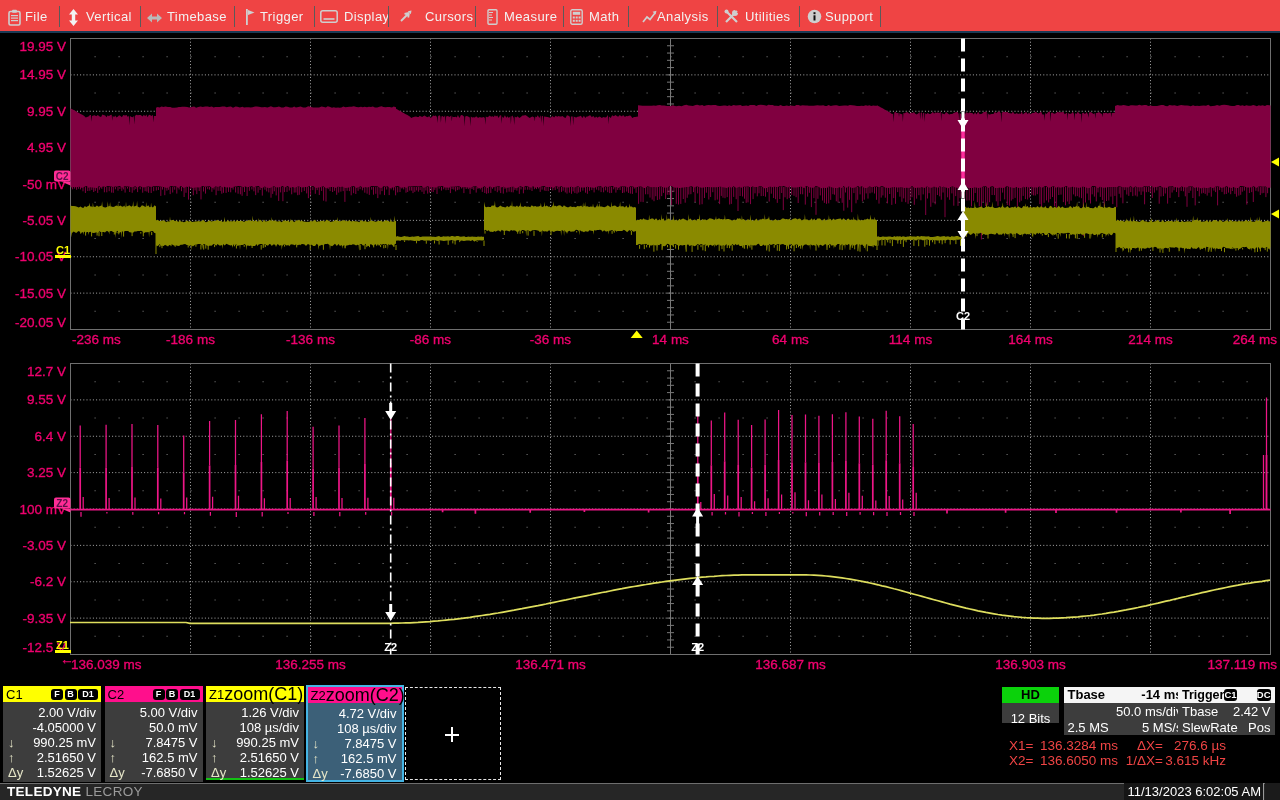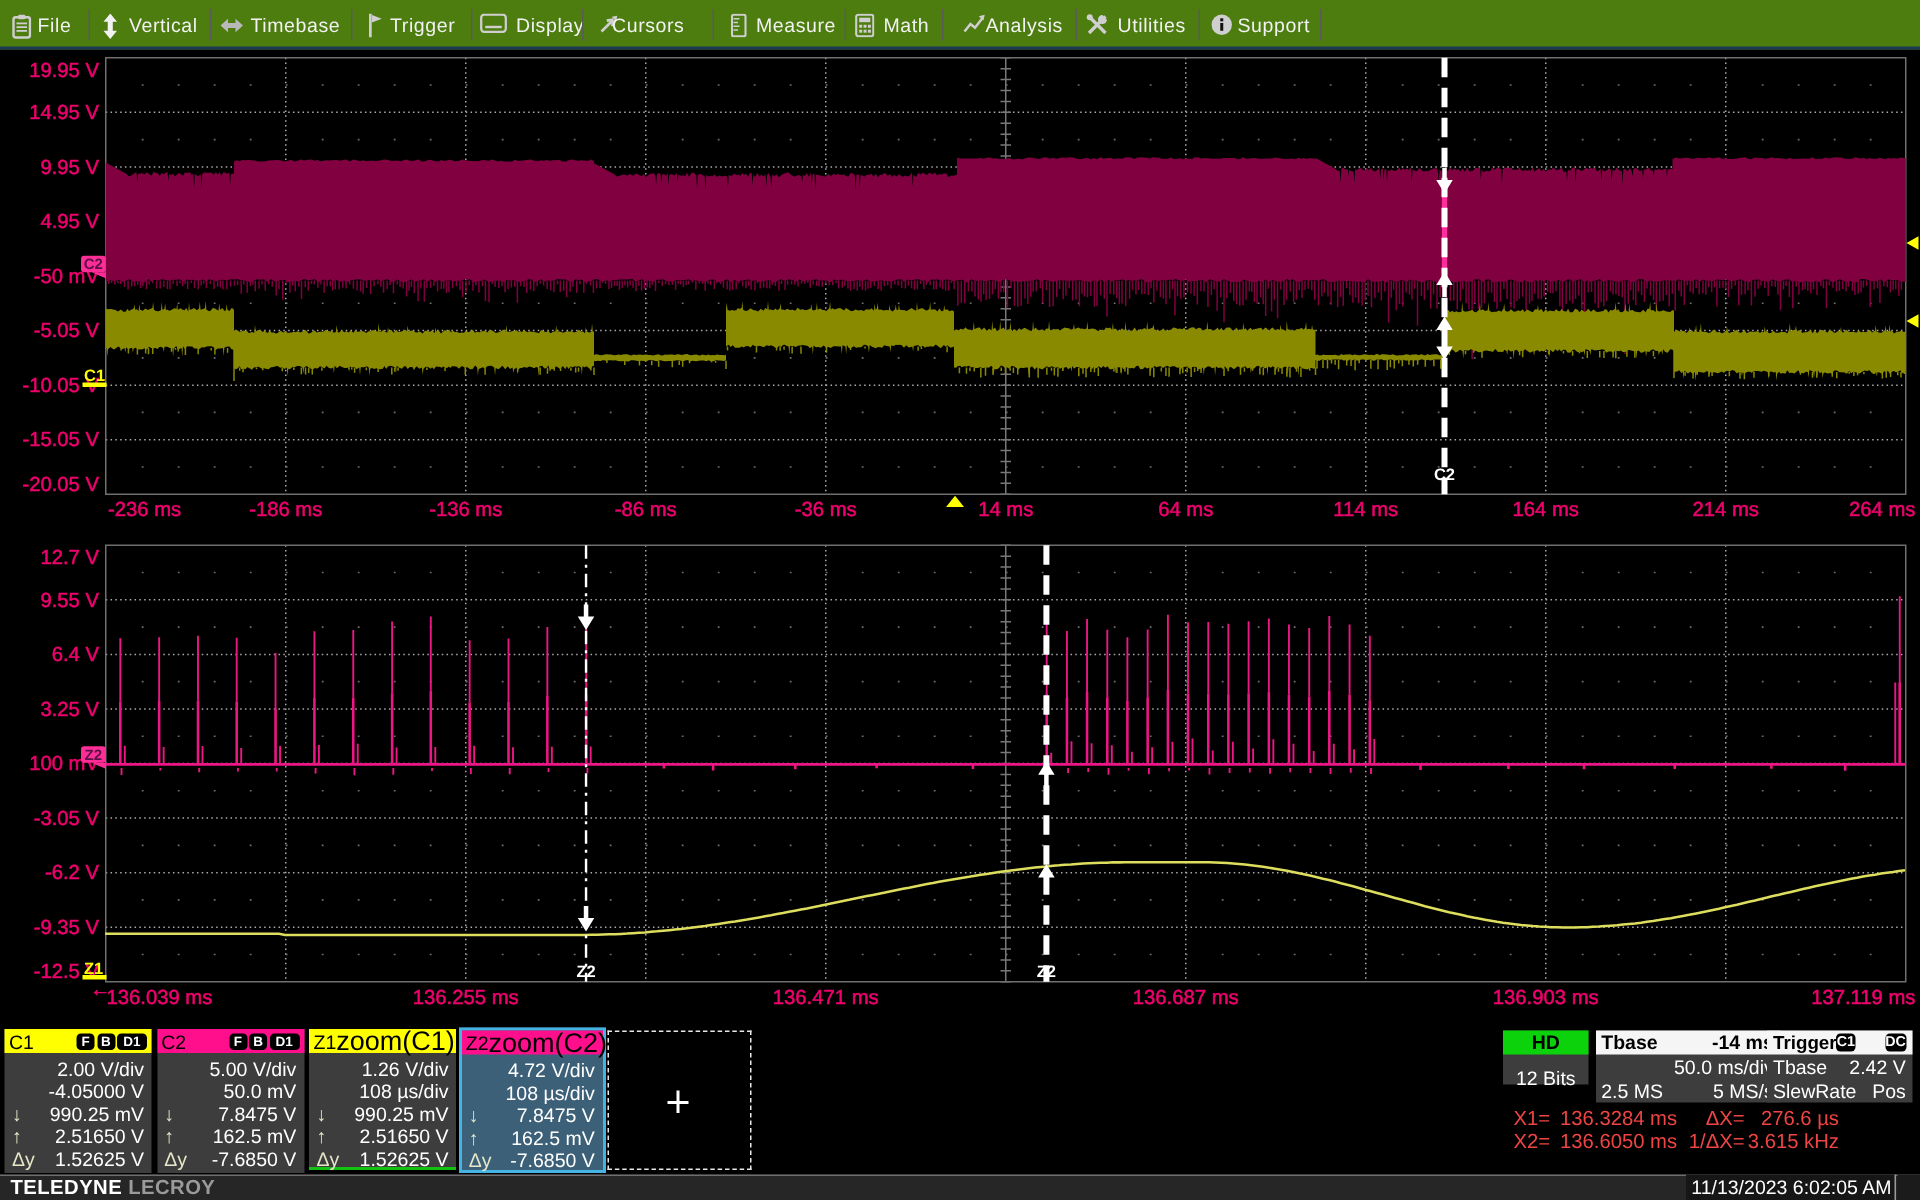--- a/index.html
+++ b/index.html
@@ -1,15 +1,15 @@
 <!DOCTYPE html>
 <html><head><meta charset="utf-8"><style>
 * {margin:0;padding:0;box-sizing:border-box}
 html,body {width:1280px;height:800px;background:#000;overflow:hidden;font-family:"Liberation Sans",sans-serif}
-#menubar {position:absolute;left:0;top:0;width:1280px;height:33px;background:#4d7c0f;border-bottom:2px solid #1c3a55}
+#menubar {position:absolute;left:0;top:0;width:1280px;height:33px;background:#ef4444;border-bottom:2px solid #1c3a55}
 .mlab {position:absolute;top:8.5px;font-size:13px;color:#f2f2f2;letter-spacing:0.4px}
 .mico {position:absolute;top:9px}
 .msep {position:absolute;top:6px;width:1px;height:21px;background:#5a5a5a}
 svg text {font-family:"Liberation Sans",sans-serif}
 .axl {fill:#ef006e;font-size:13.5px;stroke:#ef006e;stroke-width:0.35}
 .curlab {fill:#ffffff;font-size:11px;font-weight:bold}
 .taglab {fill:#5c1048;font-size:10px;font-weight:bold}
 .ylab {fill:#ffff00;font-size:11px;font-weight:bold}
 #panel {position:absolute;left:0;top:683px;width:1280px;height:100px;background:#000}
 .dbox {position:absolute;top:686px;width:98px;height:96px;background:#3d3d3d;font-size:13px}
@@ -26,21 +26,21 @@
 .addbox i.v {left:45.2px;top:39.2px;width:2px;height:14.5px}
 .ibox {position:absolute;background:#3d3d3d;font-size:13px;color:#fff}
 .ihdr {height:15.5px;display:flex;align-items:center;padding:0 4px;font-weight:bold}
 .irow {display:flex;padding:0 4px;height:16px;line-height:16px}
 .ihdr + .irow {margin-top:1px}
 .xline {position:absolute;color:#ef4444;font-size:13.5px;white-space:nowrap}
 .xr {text-align:right}
 #botbar {position:absolute;left:0;top:783px;width:1280px;height:17px;background:#262626;border-top:1px solid #6e6e6e}
 #tstamp {position:absolute;left:1124px;top:783px;width:140px;height:17px;background:#161616;color:#fff;font-size:13px;text-align:right;line-height:17px;border-right:1px solid #999;padding-right:2px}
 #logo {position:absolute;left:7px;top:784px;font-size:13.5px;color:#fff;font-weight:bold;letter-spacing:0.3px}
-#logo span {color:#9a9a9a;font-weight:bold}
+#logo span {color:#9a9a9a;font-weight:normal}
 </style></head>
 <body>
 <svg width="1280" height="800" style="position:absolute;left:0;top:0">
 <path d="M70.5,74.88H1270.5M70.5,111.25H1270.5M70.5,147.62H1270.5M70.5,184.00H1270.5M70.5,220.38H1270.5M70.5,256.75H1270.5M70.5,293.12H1270.5" stroke="#aaaaaa" stroke-width="1" stroke-dasharray="1 2.2" fill="none"></path>
 <path d="M190.5,38.5V329.5M310.5,38.5V329.5M430.5,38.5V329.5M550.5,38.5V329.5M790.5,38.5V329.5M910.5,38.5V329.5M1030.5,38.5V329.5M1150.5,38.5V329.5" stroke="#aaaaaa" stroke-width="1" stroke-dasharray="1 2.2" fill="none"></path>
 <path d="M94.5,56.69h1.2M118.5,56.69h1.2M142.5,56.69h1.2M166.5,56.69h1.2M190.5,56.69h1.2M214.5,56.69h1.2M238.5,56.69h1.2M262.5,56.69h1.2M286.5,56.69h1.2M310.5,56.69h1.2M334.5,56.69h1.2M358.5,56.69h1.2M382.5,56.69h1.2M406.5,56.69h1.2M430.5,56.69h1.2M454.5,56.69h1.2M478.5,56.69h1.2M502.5,56.69h1.2M526.5,56.69h1.2M550.5,56.69h1.2M574.5,56.69h1.2M598.5,56.69h1.2M622.5,56.69h1.2M646.5,56.69h1.2M670.5,56.69h1.2M694.5,56.69h1.2M718.5,56.69h1.2M742.5,56.69h1.2M766.5,56.69h1.2M790.5,56.69h1.2M814.5,56.69h1.2M838.5,56.69h1.2M862.5,56.69h1.2M886.5,56.69h1.2M910.5,56.69h1.2M934.5,56.69h1.2M958.5,56.69h1.2M982.5,56.69h1.2M1006.5,56.69h1.2M1030.5,56.69h1.2M1054.5,56.69h1.2M1078.5,56.69h1.2M1102.5,56.69h1.2M1126.5,56.69h1.2M1150.5,56.69h1.2M1174.5,56.69h1.2M1198.5,56.69h1.2M1222.5,56.69h1.2M1246.5,56.69h1.2M94.5,93.06h1.2M118.5,93.06h1.2M142.5,93.06h1.2M166.5,93.06h1.2M190.5,93.06h1.2M214.5,93.06h1.2M238.5,93.06h1.2M262.5,93.06h1.2M286.5,93.06h1.2M310.5,93.06h1.2M334.5,93.06h1.2M358.5,93.06h1.2M382.5,93.06h1.2M406.5,93.06h1.2M430.5,93.06h1.2M454.5,93.06h1.2M478.5,93.06h1.2M502.5,93.06h1.2M526.5,93.06h1.2M550.5,93.06h1.2M574.5,93.06h1.2M598.5,93.06h1.2M622.5,93.06h1.2M646.5,93.06h1.2M670.5,93.06h1.2M694.5,93.06h1.2M718.5,93.06h1.2M742.5,93.06h1.2M766.5,93.06h1.2M790.5,93.06h1.2M814.5,93.06h1.2M838.5,93.06h1.2M862.5,93.06h1.2M886.5,93.06h1.2M910.5,93.06h1.2M934.5,93.06h1.2M958.5,93.06h1.2M982.5,93.06h1.2M1006.5,93.06h1.2M1030.5,93.06h1.2M1054.5,93.06h1.2M1078.5,93.06h1.2M1102.5,93.06h1.2M1126.5,93.06h1.2M1150.5,93.06h1.2M1174.5,93.06h1.2M1198.5,93.06h1.2M1222.5,93.06h1.2M1246.5,93.06h1.2M94.5,129.44h1.2M118.5,129.44h1.2M142.5,129.44h1.2M166.5,129.44h1.2M190.5,129.44h1.2M214.5,129.44h1.2M238.5,129.44h1.2M262.5,129.44h1.2M286.5,129.44h1.2M310.5,129.44h1.2M334.5,129.44h1.2M358.5,129.44h1.2M382.5,129.44h1.2M406.5,129.44h1.2M430.5,129.44h1.2M454.5,129.44h1.2M478.5,129.44h1.2M502.5,129.44h1.2M526.5,129.44h1.2M550.5,129.44h1.2M574.5,129.44h1.2M598.5,129.44h1.2M622.5,129.44h1.2M646.5,129.44h1.2M670.5,129.44h1.2M694.5,129.44h1.2M718.5,129.44h1.2M742.5,129.44h1.2M766.5,129.44h1.2M790.5,129.44h1.2M814.5,129.44h1.2M838.5,129.44h1.2M862.5,129.44h1.2M886.5,129.44h1.2M910.5,129.44h1.2M934.5,129.44h1.2M958.5,129.44h1.2M982.5,129.44h1.2M1006.5,129.44h1.2M1030.5,129.44h1.2M1054.5,129.44h1.2M1078.5,129.44h1.2M1102.5,129.44h1.2M1126.5,129.44h1.2M1150.5,129.44h1.2M1174.5,129.44h1.2M1198.5,129.44h1.2M1222.5,129.44h1.2M1246.5,129.44h1.2M94.5,165.81h1.2M118.5,165.81h1.2M142.5,165.81h1.2M166.5,165.81h1.2M190.5,165.81h1.2M214.5,165.81h1.2M238.5,165.81h1.2M262.5,165.81h1.2M286.5,165.81h1.2M310.5,165.81h1.2M334.5,165.81h1.2M358.5,165.81h1.2M382.5,165.81h1.2M406.5,165.81h1.2M430.5,165.81h1.2M454.5,165.81h1.2M478.5,165.81h1.2M502.5,165.81h1.2M526.5,165.81h1.2M550.5,165.81h1.2M574.5,165.81h1.2M598.5,165.81h1.2M622.5,165.81h1.2M646.5,165.81h1.2M670.5,165.81h1.2M694.5,165.81h1.2M718.5,165.81h1.2M742.5,165.81h1.2M766.5,165.81h1.2M790.5,165.81h1.2M814.5,165.81h1.2M838.5,165.81h1.2M862.5,165.81h1.2M886.5,165.81h1.2M910.5,165.81h1.2M934.5,165.81h1.2M958.5,165.81h1.2M982.5,165.81h1.2M1006.5,165.81h1.2M1030.5,165.81h1.2M1054.5,165.81h1.2M1078.5,165.81h1.2M1102.5,165.81h1.2M1126.5,165.81h1.2M1150.5,165.81h1.2M1174.5,165.81h1.2M1198.5,165.81h1.2M1222.5,165.81h1.2M1246.5,165.81h1.2M94.5,202.19h1.2M118.5,202.19h1.2M142.5,202.19h1.2M166.5,202.19h1.2M190.5,202.19h1.2M214.5,202.19h1.2M238.5,202.19h1.2M262.5,202.19h1.2M286.5,202.19h1.2M310.5,202.19h1.2M334.5,202.19h1.2M358.5,202.19h1.2M382.5,202.19h1.2M406.5,202.19h1.2M430.5,202.19h1.2M454.5,202.19h1.2M478.5,202.19h1.2M502.5,202.19h1.2M526.5,202.19h1.2M550.5,202.19h1.2M574.5,202.19h1.2M598.5,202.19h1.2M622.5,202.19h1.2M646.5,202.19h1.2M670.5,202.19h1.2M694.5,202.19h1.2M718.5,202.19h1.2M742.5,202.19h1.2M766.5,202.19h1.2M790.5,202.19h1.2M814.5,202.19h1.2M838.5,202.19h1.2M862.5,202.19h1.2M886.5,202.19h1.2M910.5,202.19h1.2M934.5,202.19h1.2M958.5,202.19h1.2M982.5,202.19h1.2M1006.5,202.19h1.2M1030.5,202.19h1.2M1054.5,202.19h1.2M1078.5,202.19h1.2M1102.5,202.19h1.2M1126.5,202.19h1.2M1150.5,202.19h1.2M1174.5,202.19h1.2M1198.5,202.19h1.2M1222.5,202.19h1.2M1246.5,202.19h1.2M94.5,238.56h1.2M118.5,238.56h1.2M142.5,238.56h1.2M166.5,238.56h1.2M190.5,238.56h1.2M214.5,238.56h1.2M238.5,238.56h1.2M262.5,238.56h1.2M286.5,238.56h1.2M310.5,238.56h1.2M334.5,238.56h1.2M358.5,238.56h1.2M382.5,238.56h1.2M406.5,238.56h1.2M430.5,238.56h1.2M454.5,238.56h1.2M478.5,238.56h1.2M502.5,238.56h1.2M526.5,238.56h1.2M550.5,238.56h1.2M574.5,238.56h1.2M598.5,238.56h1.2M622.5,238.56h1.2M646.5,238.56h1.2M670.5,238.56h1.2M694.5,238.56h1.2M718.5,238.56h1.2M742.5,238.56h1.2M766.5,238.56h1.2M790.5,238.56h1.2M814.5,238.56h1.2M838.5,238.56h1.2M862.5,238.56h1.2M886.5,238.56h1.2M910.5,238.56h1.2M934.5,238.56h1.2M958.5,238.56h1.2M982.5,238.56h1.2M1006.5,238.56h1.2M1030.5,238.56h1.2M1054.5,238.56h1.2M1078.5,238.56h1.2M1102.5,238.56h1.2M1126.5,238.56h1.2M1150.5,238.56h1.2M1174.5,238.56h1.2M1198.5,238.56h1.2M1222.5,238.56h1.2M1246.5,238.56h1.2M94.5,274.94h1.2M118.5,274.94h1.2M142.5,274.94h1.2M166.5,274.94h1.2M190.5,274.94h1.2M214.5,274.94h1.2M238.5,274.94h1.2M262.5,274.94h1.2M286.5,274.94h1.2M310.5,274.94h1.2M334.5,274.94h1.2M358.5,274.94h1.2M382.5,274.94h1.2M406.5,274.94h1.2M430.5,274.94h1.2M454.5,274.94h1.2M478.5,274.94h1.2M502.5,274.94h1.2M526.5,274.94h1.2M550.5,274.94h1.2M574.5,274.94h1.2M598.5,274.94h1.2M622.5,274.94h1.2M646.5,274.94h1.2M670.5,274.94h1.2M694.5,274.94h1.2M718.5,274.94h1.2M742.5,274.94h1.2M766.5,274.94h1.2M790.5,274.94h1.2M814.5,274.94h1.2M838.5,274.94h1.2M862.5,274.94h1.2M886.5,274.94h1.2M910.5,274.94h1.2M934.5,274.94h1.2M958.5,274.94h1.2M982.5,274.94h1.2M1006.5,274.94h1.2M1030.5,274.94h1.2M1054.5,274.94h1.2M1078.5,274.94h1.2M1102.5,274.94h1.2M1126.5,274.94h1.2M1150.5,274.94h1.2M1174.5,274.94h1.2M1198.5,274.94h1.2M1222.5,274.94h1.2M1246.5,274.94h1.2M94.5,311.31h1.2M118.5,311.31h1.2M142.5,311.31h1.2M166.5,311.31h1.2M190.5,311.31h1.2M214.5,311.31h1.2M238.5,311.31h1.2M262.5,311.31h1.2M286.5,311.31h1.2M310.5,311.31h1.2M334.5,311.31h1.2M358.5,311.31h1.2M382.5,311.31h1.2M406.5,311.31h1.2M430.5,311.31h1.2M454.5,311.31h1.2M478.5,311.31h1.2M502.5,311.31h1.2M526.5,311.31h1.2M550.5,311.31h1.2M574.5,311.31h1.2M598.5,311.31h1.2M622.5,311.31h1.2M646.5,311.31h1.2M670.5,311.31h1.2M694.5,311.31h1.2M718.5,311.31h1.2M742.5,311.31h1.2M766.5,311.31h1.2M790.5,311.31h1.2M814.5,311.31h1.2M838.5,311.31h1.2M862.5,311.31h1.2M886.5,311.31h1.2M910.5,311.31h1.2M934.5,311.31h1.2M958.5,311.31h1.2M982.5,311.31h1.2M1006.5,311.31h1.2M1030.5,311.31h1.2M1054.5,311.31h1.2M1078.5,311.31h1.2M1102.5,311.31h1.2M1126.5,311.31h1.2M1150.5,311.31h1.2M1174.5,311.31h1.2M1198.5,311.31h1.2M1222.5,311.31h1.2M1246.5,311.31h1.2" stroke="#6e6e6e" stroke-width="1.1" fill="none"></path>
 <path d="M670.5,38.5V329.5M667.0,38.50h7M667.0,45.77h7M667.0,53.05h7M667.0,60.32h7M667.0,67.60h7M667.0,74.88h7M667.0,82.15h7M667.0,89.43h7M667.0,96.70h7M667.0,103.98h7M667.0,111.25h7M667.0,118.53h7M667.0,125.80h7M667.0,133.08h7M667.0,140.35h7M667.0,147.63h7M667.0,154.90h7M667.0,162.18h7M667.0,169.45h7M667.0,176.73h7M667.0,184.00h7M667.0,191.28h7M667.0,198.55h7M667.0,205.83h7M667.0,213.10h7M667.0,220.38h7M667.0,227.65h7M667.0,234.93h7M667.0,242.20h7M667.0,249.48h7M667.0,256.75h7M667.0,264.03h7M667.0,271.30h7M667.0,278.58h7M667.0,285.85h7M667.0,293.12h7M667.0,300.40h7M667.0,307.67h7M667.0,314.95h7M667.0,322.22h7M667.0,329.50h7" stroke="#787878" stroke-width="1" fill="none"></path>
 <rect x="70.5" y="38.5" width="1200.0" height="291.0" fill="none" stroke="#6f6f6f" stroke-width="1"></rect>
 <path d="M70.5,399.88H1270.5M70.5,436.25H1270.5M70.5,472.62H1270.5M70.5,509.00H1270.5M70.5,545.38H1270.5M70.5,581.75H1270.5M70.5,618.12H1270.5" stroke="#aaaaaa" stroke-width="1" stroke-dasharray="1 2.2" fill="none"></path>
 <path d="M190.5,363.5V654.5M310.5,363.5V654.5M430.5,363.5V654.5M550.5,363.5V654.5M790.5,363.5V654.5M910.5,363.5V654.5M1030.5,363.5V654.5M1150.5,363.5V654.5" stroke="#aaaaaa" stroke-width="1" stroke-dasharray="1 2.2" fill="none"></path>
@@ -149,21 +149,21 @@
     <div class="mlab" style="left:260px">Trigger</div>
     <div class="mico" style="left:320px"><svg width="18" height="13" viewBox="0 0 18 13">
         <rect x="0.8" y="0.8" width="16.4" height="11.4" rx="2" fill="none" stroke="#cfcfcf" stroke-width="1.5"></rect>
         <rect x="3.5" y="8.2" width="11" height="1.6" fill="#cfcfcf"></rect>
       </svg></div>
     <div class="mlab" style="left:344px">Display</div>
     <div class="mico" style="left:399px"><svg width="14" height="14" viewBox="0 0 14 14">
         <path d="M2,12 L10,4 M10,4 L5.5,4.8 M10,4 L9.2,8.5" stroke="#cfcfcf" stroke-width="1.8" fill="none"></path>
         <path d="M12.5,1.5 L8.8,2.2 L11.8,5.2 Z" fill="#cfcfcf"></path>
       </svg></div>
-    <div class="mlab" style="left:408px">Cursors</div>
+    <div class="mlab" style="left:425px">Cursors</div>
     <div class="mico" style="left:487px"><svg width="11" height="16" viewBox="0 0 11 16">
         <rect x="1" y="0.8" width="9" height="14.4" rx="1" fill="none" stroke="#cfcfcf" stroke-width="1.4"></rect>
         <path d="M2,3.5h4 M2,6h3 M2,8.5h4 M2,11h3" stroke="#cfcfcf" stroke-width="1.1"></path>
       </svg></div>
     <div class="mlab" style="left:504px">Measure</div>
     <div class="mico" style="left:570px"><svg width="13" height="16" viewBox="0 0 13 16">
         <rect x="0.8" y="0.8" width="11.4" height="14.4" rx="1.5" fill="none" stroke="#cfcfcf" stroke-width="1.4"></rect>
         <rect x="2.8" y="2.8" width="7.4" height="3" fill="#cfcfcf"></rect>
         <g fill="#cfcfcf">
           <rect x="2.8" y="7.5" width="2" height="2"></rect>

